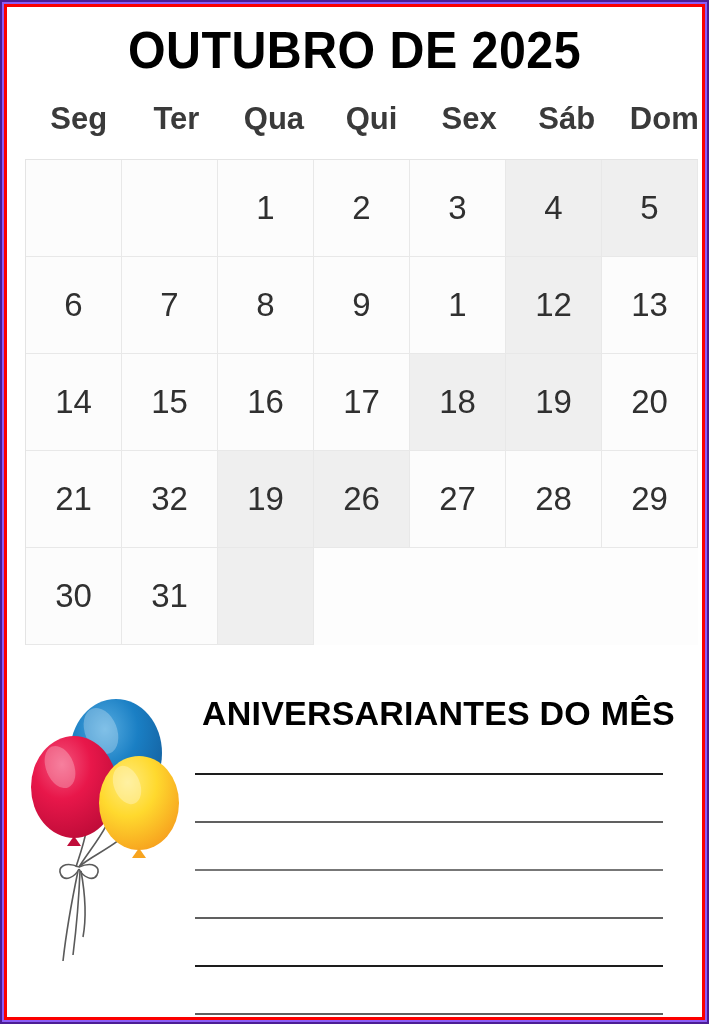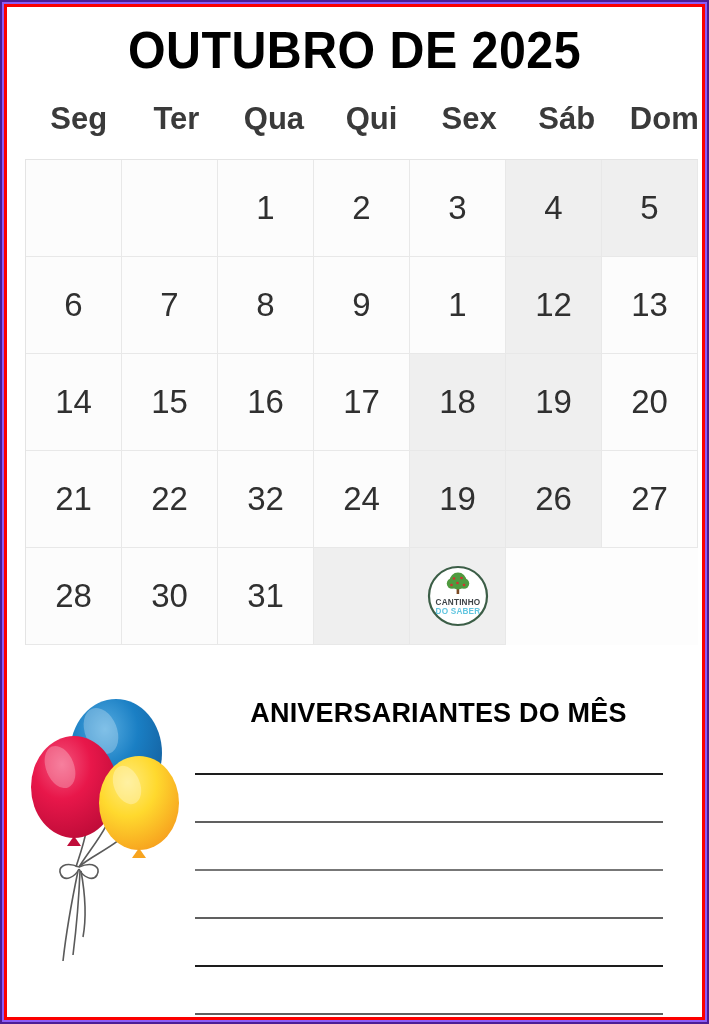--- a/index.html
+++ b/index.html
@@ -131,21 +131,21 @@
   }
 
   
   .birthday-title {
     position: absolute;
     left: 188px;
     right: 20px;
     top: 688px;
     text-align: center;
     font-weight: bold;
-    font-size: 27px;
+    font-size: 34px;
     line-height: 36px;
     color: #000000;
     letter-spacing: 0.2px;
     white-space: nowrap;
     font-family: "Liberation Sans", sans-serif;
   }
   .balloons {
     position: absolute;
     left: 14px;
     top: 668px;
@@ -246,63 +246,44 @@
           <div class="day-cell weekend">
             <span class="day-num">19</span>
           </div>
           <div class="day-cell">
             <span class="day-num">20</span>
           </div>
           <div class="day-cell">
             <span class="day-num">21</span>
           </div>
           <div class="day-cell">
-            <span class="day-num">22</span>
-          </div>
-          <div class="day-cell">
             <span class="day-num">32</span>
           </div>
-          <div class="day-cell">
-            <span class="day-num">24</span>
-          </div>
           <div class="day-cell weekend">
             <span class="day-num">19</span>
           </div>
           <div class="day-cell weekend">
             <span class="day-num">26</span>
           </div>
           <div class="day-cell">
             <span class="day-num">27</span>
           </div>
           <div class="day-cell">
             <span class="day-num">28</span>
           </div>
           <div class="day-cell">
+            <span class="day-num">29</span>
+          </div>
+          <div class="day-cell">
             <span class="day-num">30</span>
           </div>
           <div class="day-cell">
             <span class="day-num">31</span>
           </div>
           <div class="day-cell weekend empty"></div>
-          <div class="day-cell weekend empty">
-            <div class="logo-wrap"><svg viewBox="0 0 62 62" width="62" height="62">
-                <circle cx="31" cy="31" r="29" fill="#ffffff" stroke="#3c5e47" stroke-width="2.2"></circle>
-                <rect x="29.6" y="20" width="2.6" height="9" fill="#7b4a24"></rect>
-                <circle cx="31" cy="16" r="8.4" fill="#4f9a3f"></circle>
-                <circle cx="25" cy="18.5" r="5.2" fill="#4f9a3f"></circle>
-                <circle cx="37" cy="18.5" r="5.2" fill="#4f9a3f"></circle>
-                <circle cx="27" cy="13.5" r="1.35" fill="#d1342f"></circle>
-                <circle cx="34.5" cy="13" r="1.35" fill="#d1342f"></circle>
-                <circle cx="30.5" cy="18" r="1.35" fill="#d1342f"></circle>
-                <circle cx="24.5" cy="20" r="1.35" fill="#d1342f"></circle>
-                <circle cx="37" cy="20" r="1.35" fill="#d1342f"></circle>
-                <text x="31" y="39.5" text-anchor="middle" font-family="Liberation Sans, sans-serif" font-size="8.2" font-weight="bold" fill="#3f4448" letter-spacing="0.2">CANTINHO</text>
-                <text x="31" y="49" text-anchor="middle" font-family="Liberation Sans, sans-serif" font-size="8.2" font-weight="bold" fill="#63c6e0" letter-spacing="0.2">DO SABER</text>
-              </svg></div>
-          </div>
         </div>
 
       <div class="balloons">
         <svg viewBox="0 0 160 300" width="160" height="300" aria-hidden="true">
           <defs>
             <radialGradient id="gBlue" cx="38%" cy="28%" r="75%">
               <stop offset="0%" stop-color="#55abe0"></stop>
               <stop offset="48%" stop-color="#1a7fc4"></stop>
               <stop offset="100%" stop-color="#14609f"></stop>
             </radialGradient>

